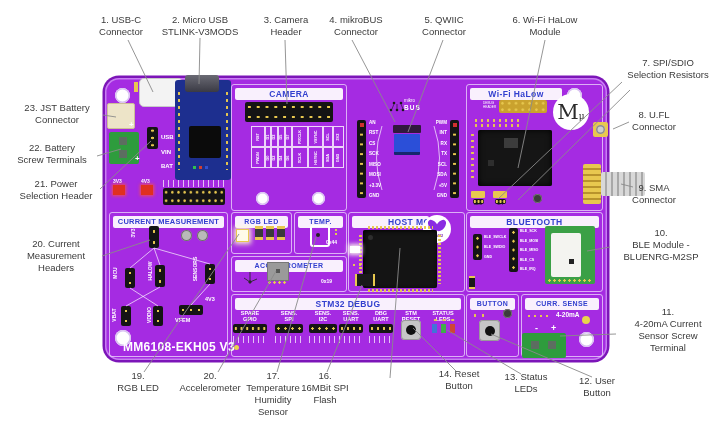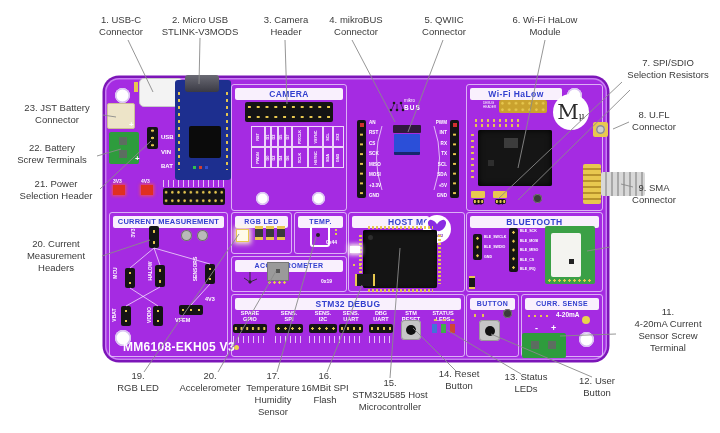--- a/index.html
+++ b/index.html
@@ -450,33 +450,33 @@
   <div class="callout" style="left:413px;top:14px;width:62px;">5. QWIIC
 Connector</div>
   <div class="callout" style="left:503px;top:14px;width:84px;">6. Wi-Fi HaLow
 Module</div>
   <div class="callout" style="left:618px;top:57px;width:100px;">7. SPI/SDIO
 Selection Resistors</div>
   <div class="callout" style="left:620px;top:109px;width:68px;">8. U.FL
 Connector</div>
   <div class="callout" style="left:620px;top:182px;width:68px;">9. SMA
 Connector</div>
+  <div class="callout" style="left:606px;top:227px;width:110px;">10.
+BLE Module -
+BLUENRG-M2SP</div>
   <div class="callout" style="left:616px;top:306px;width:104px;">11.
 4-20mA Current
 Sensor Screw
 Terminal</div>
   <div class="callout" style="left:566px;top:375px;width:62px;">12. User
 Button</div>
   <div class="callout" style="left:495px;top:371px;width:62px;">13. Status
 LEDs</div>
   <div class="callout" style="left:428px;top:368px;width:62px;">14. Reset
 Button</div>
-  <div class="callout" style="left:338px;top:377px;width:104px;">15.
-STM32U585 Host
-Microcontroller</div>
   <div class="callout" style="left:294px;top:370px;width:62px;">16.
 16MBit SPI
 Flash</div>
   <div class="callout" style="left:236px;top:370px;width:74px;">17.
 Temperature
 Humidity
 Sensor</div>
   <div class="callout" style="left:166px;top:370px;width:88px;">20.
 Accelerometer</div>
   <div class="callout" style="left:106px;top:370px;width:64px;">19.

